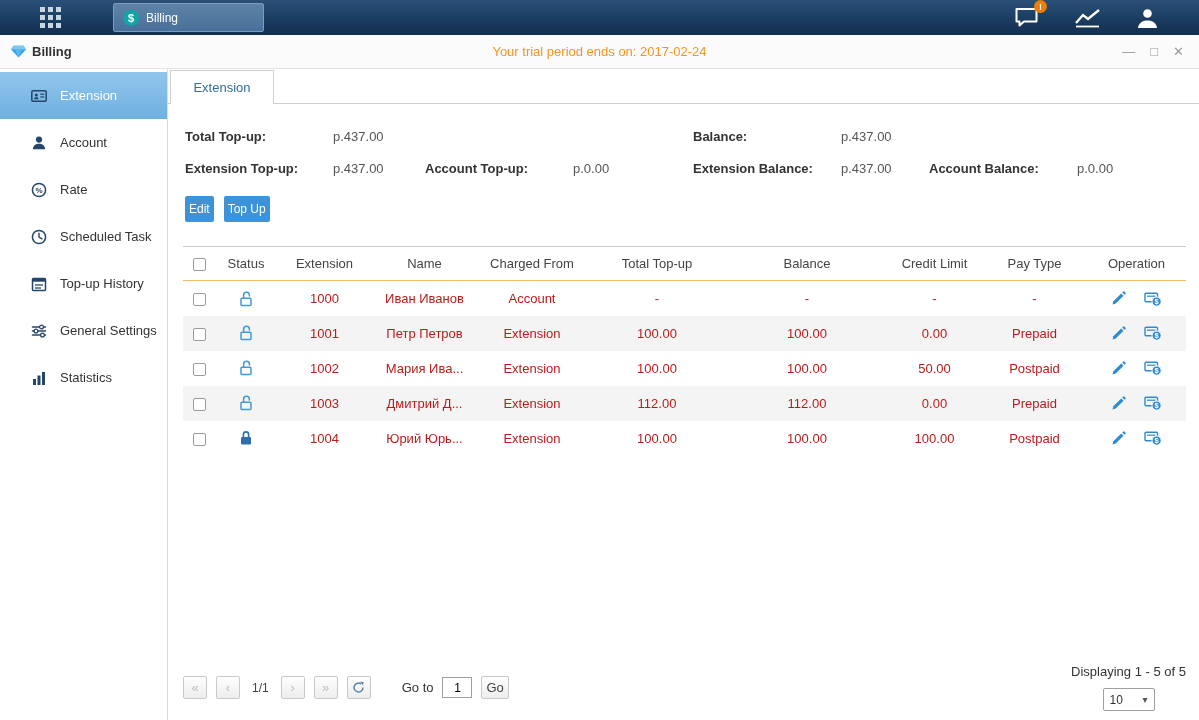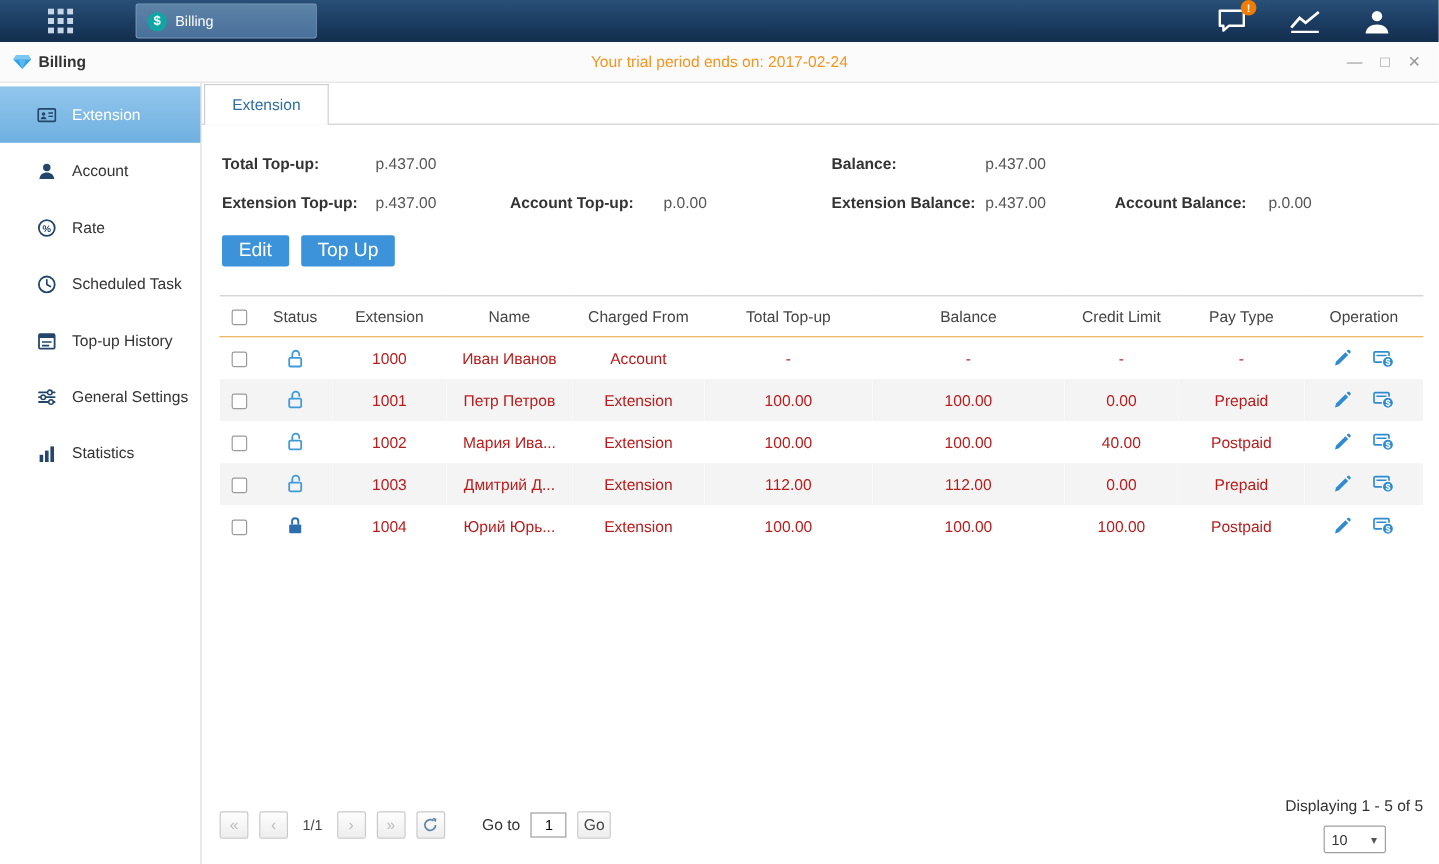--- a/index.html
+++ b/index.html
@@ -31,23 +31,23 @@
   .side-icon { display: flex; width: 16px; justify-content: center; }
 
   .main { flex: 1; display: flex; flex-direction: column; min-width: 0; }
   .tabbar { height: 35px; position: relative; padding-left: 2px; display: flex; }
   .tabbar::after { content: ''; position: absolute; left: 0; right: 0; bottom: 0; height: 1px; background: #cfcfcf; }
   .tab { position: relative; z-index: 1; margin-top: 1px; height: 34px; width: 104px; background: #fff; border: 1px solid #cfcfcf; border-bottom: 0; display: flex; align-items: center; justify-content: center; color: #306e9e; font-size: 13px; cursor: pointer; }
 
   .content { padding: 0 13px 0 15px; flex: 1; position: relative; }
   .summary { margin-top: 25px; margin-left: 2px; display: grid; grid-template-columns: 240px 268px 236px auto; row-gap: 17px; font-size: 13px; }
   .sum-label { display: inline-block; width: 128px; font-weight: bold; color: #333; }
-  .sum-value { color: #555; }
+  .sum-value { color: #555; margin-left: 20px; }
   .btn-row { margin-top: 20px; margin-left: 2px; display: flex; gap: 10px; }
-  .btn { background: #3c93da; color: #fff; font-size: 16px; padding: 0 14px; height: 26px; display: flex; align-items: center; border-radius: 2px; cursor: pointer; }
+  .btn { background: #3c93da; color: #fff; font-size: 12px; padding: 0 4px; height: 26px; display: flex; align-items: center; border-radius: 2px; cursor: pointer; }
 
   
   table { border-collapse: collapse; width: 100%; margin-top: 24px; font-size: 13px; table-layout: fixed; }
   thead th { font-weight: normal; color: #444; height: 34px; border-top: 1px solid #ccc; border-bottom: 1px solid #f0b964; text-align: center; overflow: hidden; white-space: nowrap; }
   tbody td { height: 35px; text-align: center; color: #b91c1c; overflow: hidden; white-space: nowrap; }
   tbody tr.alt { background: #f4f4f4; }
   .checkbox { display: inline-block; width: 13px; height: 13px; border: 1px solid #9b9b9b; border-radius: 2px; background: #fff; vertical-align: middle; cursor: pointer; }
   .lockwrap { display: inline-flex; cursor: pointer; vertical-align: middle; }
   .op-cell span { display: inline-flex; margin: 0 9px; cursor: pointer; vertical-align: middle; }
 
@@ -320,21 +320,21 @@
                   <svg width="14" height="16" viewBox="0 0 14 16">
                     <rect x="2" y="7.2" width="10" height="7.2" rx="1" fill="none" stroke="#3f9ad8" stroke-width="1.5"></rect>
                     <path d="M4.6 7V4.2a2.9 2.9 0 0 1 5.8 0V5.1" fill="none" stroke="#3f9ad8" stroke-width="1.5" stroke-linecap="round"></path>
                   </svg>
                 </span></td>
               <td>1002</td>
               <td>Мария Ива...</td>
               <td>Extension</td>
               <td>100.00</td>
               <td>100.00</td>
-              <td>40.00</td>
+              <td>50.00</td>
               <td>Postpaid</td>
               <td class="op-cell"><span>
                   <svg width="15" height="15" viewBox="0 0 15 15">
                     <path d="M1.5 13.5l.9-3.2 7.8-7.8 2.3 2.3-7.8 7.8z" fill="#2f8bd0"></path>
                     <path d="M11.2 1.5l2.3 2.3.8-.8a1.1 1.1 0 0 0 0-1.6l-.7-.7a1.1 1.1 0 0 0-1.6 0z" fill="#2f8bd0"></path>
                   </svg>
                 </span><span>
                   <svg width="18" height="16" viewBox="0 0 18 16">
                     <rect x="1" y="2.2" width="12.5" height="8.6" rx="1" fill="none" stroke="#2f8bd0" stroke-width="1.4"></rect>
                     <line x1="3" y1="5.2" x2="11.5" y2="5.2" stroke="#2f8bd0" stroke-width="1.2"></line>

